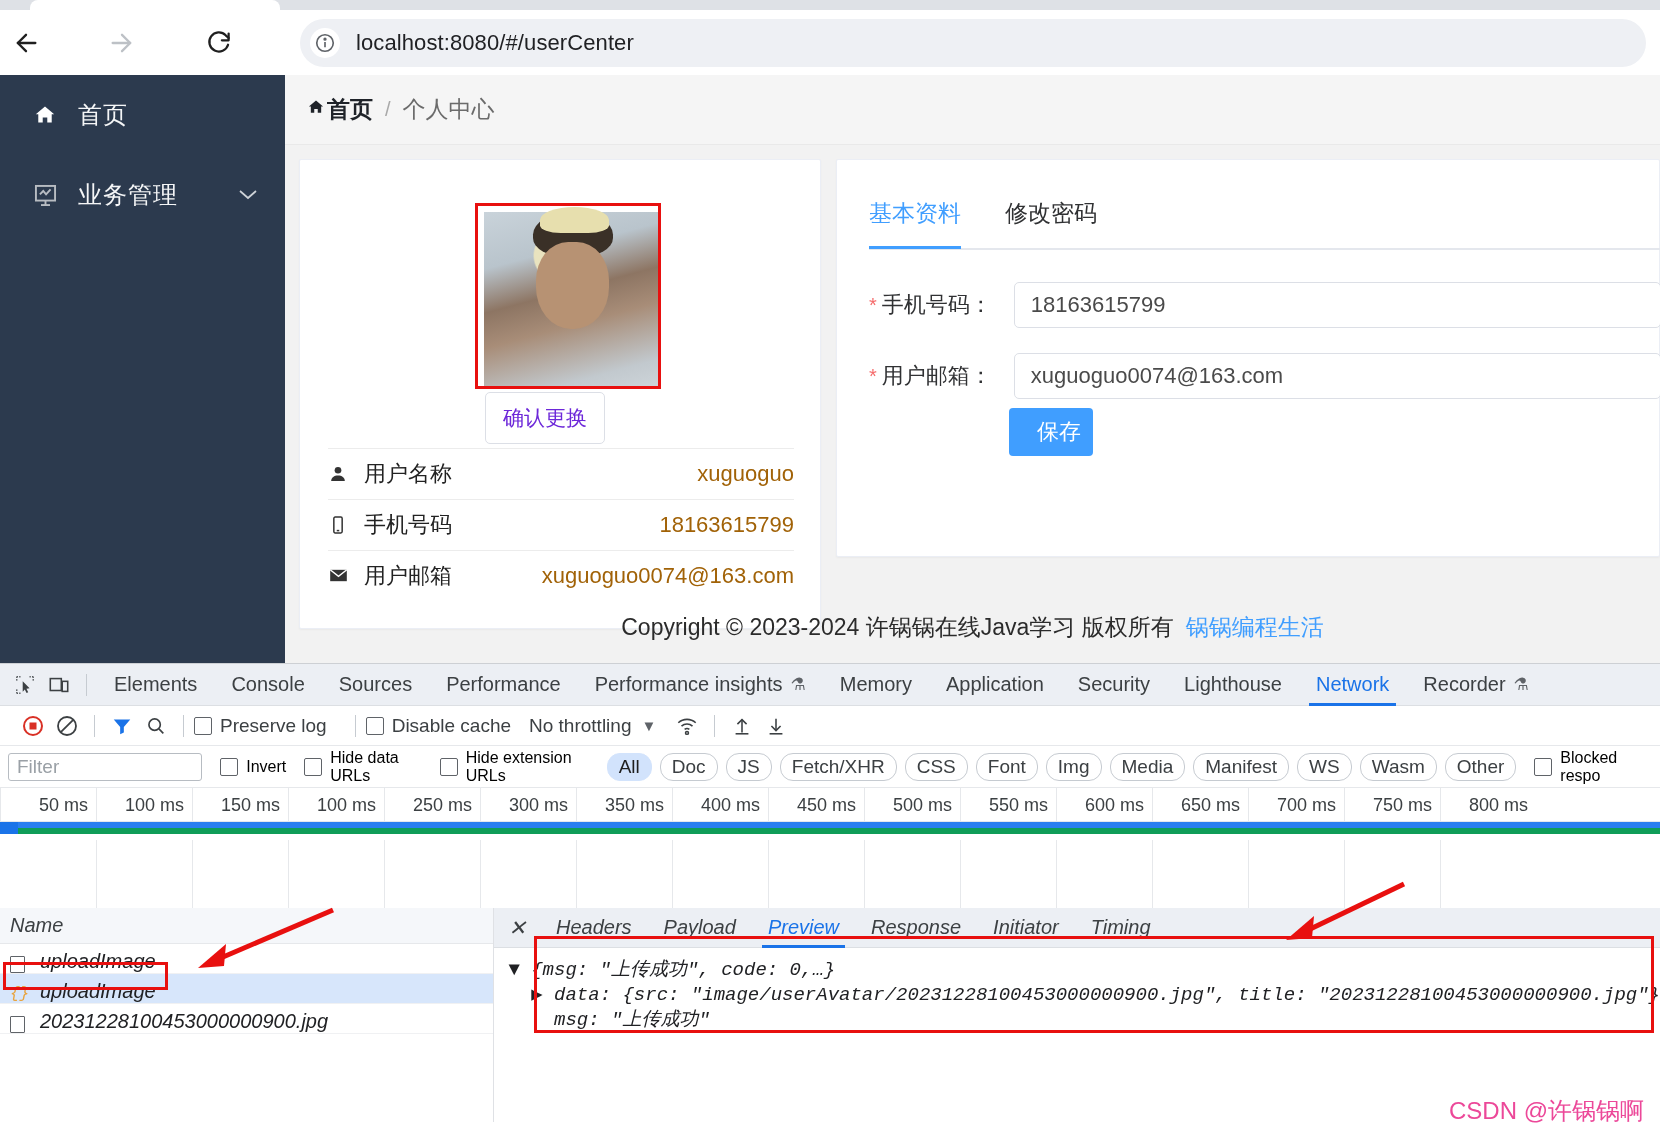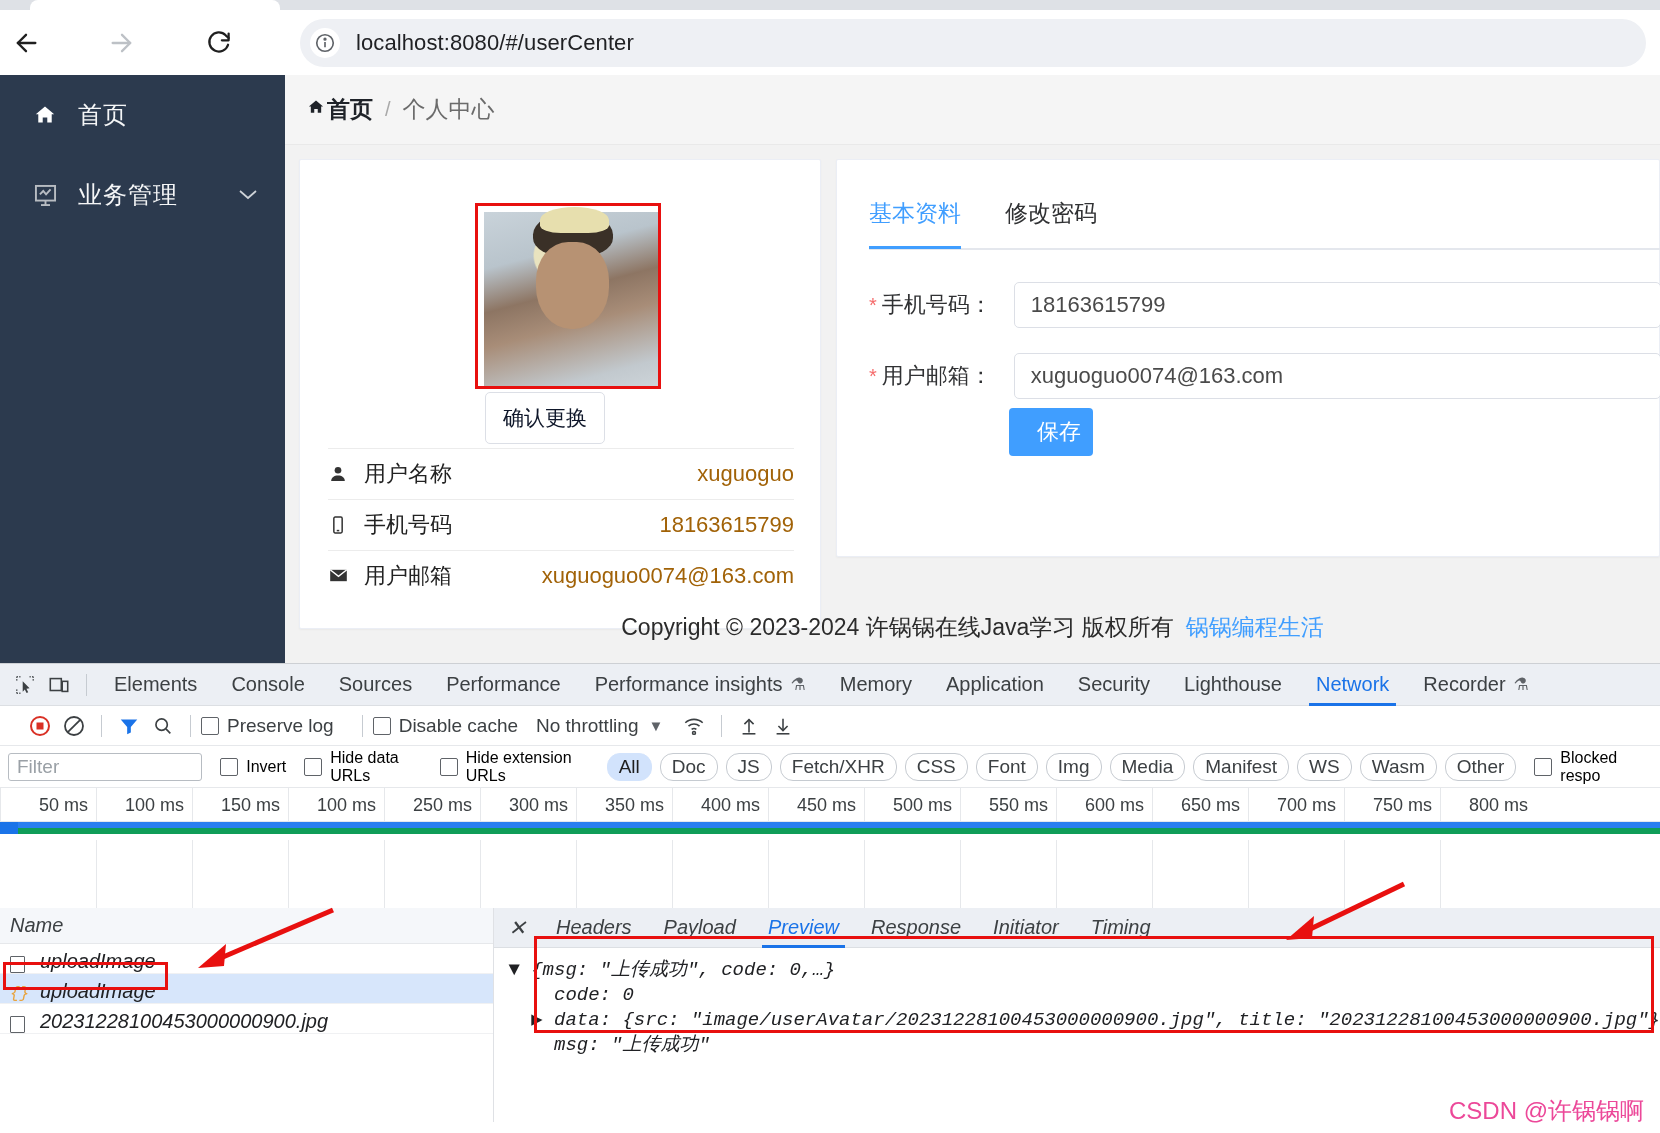--- a/index.html
+++ b/index.html
@@ -112,21 +112,21 @@
     position: absolute; left: 32%; top: -3%; width: 40%; height: 15%;
     background: #e7dfae; border-radius: 50% 50% 30% 30%;
   }
   #avatar-photo .face {
     position: absolute; left: 30%; top: 17%; width: 42%; height: 50%;
     background: #b79273; border-radius: 44% 44% 48% 48%;
   }
   #change-avatar-btn {
     position: absolute; left: 185px; top: 232px; width: 120px; height: 52px;
     background: #ffffff; border: 1px solid #dcdfe6; border-radius: 5px;
-    font-size: 21px; color: #0f172a; display: flex; align-items: center; justify-content: center;
+    font-size: 21px; color: #6d28d9; display: flex; align-items: center; justify-content: center;
     font-family: "Liberation Sans", sans-serif;
   }
   .info-row {
     position: absolute; left: 28px; width: 466px; height: 50px;
     display: flex; align-items: center; border-top: 1px solid #ececec;
   }
   .info-row .r-ico { width: 24px; color: #333; font-size: 20px; margin-right: 12px; display: flex; }
   .info-row .r-label { font-size: 22px; color: #222; }
   .info-row .r-value { margin-left: auto; font-size: 22px; color: #a16207; }
 
@@ -192,21 +192,21 @@
     display: flex; align-items: center; position: relative; white-space: nowrap;
   }
   .dt-tab.active { color: #1a73e8; }
   .dt-tab.active::after {
     content: ""; position: absolute; left: 10px; right: 10px; bottom: 0; height: 3px;
     background: #1a73e8;
   }
   .dt-tab .beaker { margin-left: 8px; font-size: 17px; color: #5f6368; }
 
   #dt-controls {
-    height: 40px; display: flex; align-items: center; padding-left: 23px;
+    height: 40px; display: flex; align-items: center; padding-left: 16px;
     border-bottom: 1px solid #e6e8eb; background: #ffffff;
   }
   #dt-controls .lbl { font-size: 19px; color: #3c4043; }
   .cb {
     width: 18px; height: 18px; border: 1.6px solid #5f6368; border-radius: 2px;
     display: inline-block; margin-right: 8px; background: #fff; flex: none;
   }
   .cb-wrap { display: flex; align-items: center; margin-right: 18px; }
 
   #dt-filters {
@@ -657,21 +657,20 @@
         <span id="close-detail">✕</span>
         <div class="d-tab">Headers</div>
         <div class="d-tab">Payload</div>
         <div class="d-tab active">Preview</div>
         <div class="d-tab">Response</div>
         <div class="d-tab">Initiator</div>
         <div class="d-tab">Timing</div>
       </div>
       <div id="json-preview">
         <div class="jline">▼ {msg: "上传成功", code: 0,…}</div>
-        <div class="jline">    code: 0</div>
         <div class="jline">  ▶ data: {src: "image/userAvatar/20231228100453000000900.jpg", title: "20231228100453000000900.jpg"}</div>
         <div class="jline">    msg: "上传成功"</div>
       </div>
     </div>
   </div>
 
   <div class="ann-box" style="left:3px; top:298px; width:165px; height:28px;"></div>
   <div class="ann-box" style="left:534px; top:272px; width:1120px; height:97px;"></div>
 
   <svg class="ann-arrow" style="left:178px; top:240px;" width="160" height="72" viewBox="0 0 160 72">

